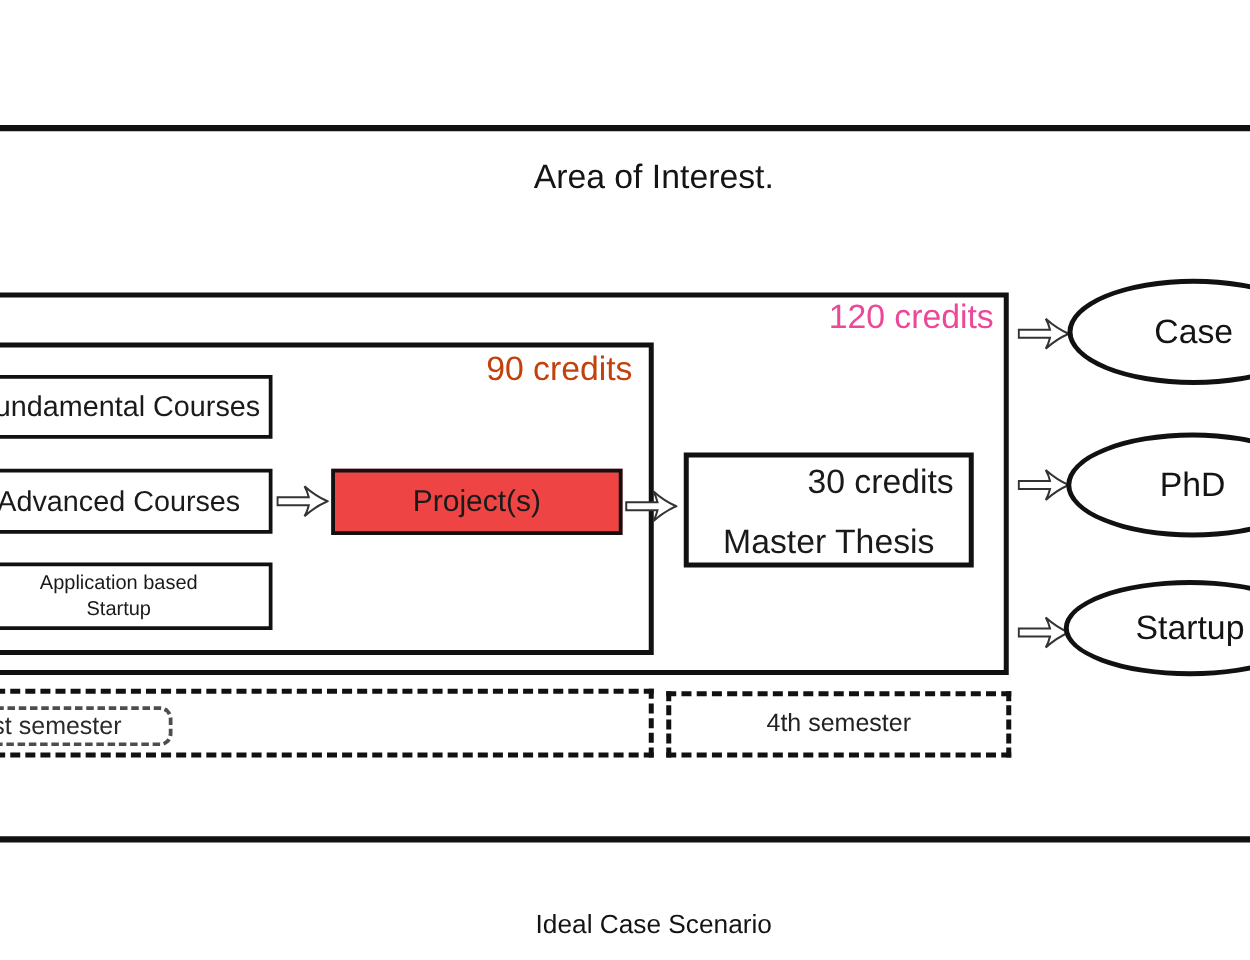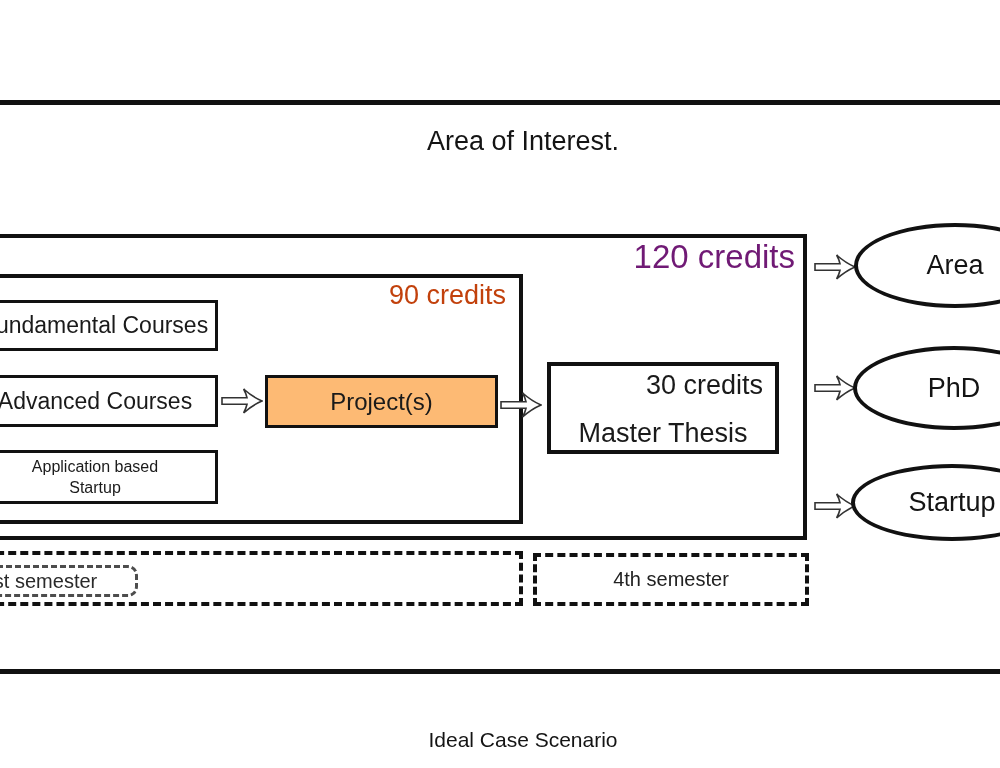--- a/index.html
+++ b/index.html
@@ -24,37 +24,37 @@
   .rule{left:0;width:1000px;height:5px;background:var(--ink);}
   #rule-top{top:96px;}
   #rule-bottom{top:665px;}
 
   #title{top:122px;left:23px;width:1000px;text-align:center;font-size:27px;color:#141414;}
   #caption{top:724px;left:23px;width:1000px;text-align:center;font-size:21px;color:#141414;}
 
   .solid-box{border:4px solid var(--ink);background:transparent;}
 
   #outer-box{left:-28px;top:230px;width:835px;height:306px;}
-  #credits-120{top:234px;right:205px;font-size:33px;text-align:right;color:#701a75;}
+  #credits-120{top:234px;right:205px;font-size:27px;text-align:right;color:#ec4899;}
 
   #inner-box{left:-28px;top:270px;width:551px;height:250px;}
   #credits-90{top:276px;right:494px;font-size:27px;text-align:right;color:#c2410c;}
 
   .course-box{
     left:-28px;width:246px;border:3px solid var(--ink);
     display:flex;align-items:center;justify-content:center;
     font-size:23px;text-align:center;background:#fff;
   }
   #box-fundamental{top:296px;height:51px;}
   #box-advanced{top:371px;height:52px;}
   #box-application{top:446px;height:54px;flex-direction:column;font-size:16px;line-height:21px;}
 
   #box-project{
     left:265px;top:371px;width:233px;height:53px;border:3px solid var(--ink);
-    display:flex;align-items:center;justify-content:center;font-size:24px;background:#fdba74;
+    display:flex;align-items:center;justify-content:center;font-size:24px;background:#ef4444;
   }
 
   #box-thesis{
     left:547px;top:358px;width:232px;height:92px;border:4px solid var(--ink);
     background:#fff;padding-top:3px;
   }
   #box-thesis .thesis-credits{font-size:27px;text-align:right;padding-right:12px;line-height:33px;}
   #box-thesis .thesis-label{font-size:27px;text-align:center;line-height:33px;margin-top:15px;}
 
   .arrow{width:42px;height:28px;display:block;}
@@ -138,21 +138,21 @@
     <path d="M1 10.8 H26 C25.3 7.8 24.2 4.8 22.6 2 C28.4 7.2 35.4 11.6 41 14 C35.4 16.4 28.4 20.8 22.6 26 C24.2 23.2 25.3 20.2 26 17.2 H1 Z" fill="#ffffff" stroke="#333333" stroke-width="1.6"></path>
   </svg>
   <svg id="arrow-phd" class="abs arrow" viewBox="0 0 42 28">
     <path d="M1 10.8 H26 C25.3 7.8 24.2 4.8 22.6 2 C28.4 7.2 35.4 11.6 41 14 C35.4 16.4 28.4 20.8 22.6 26 C24.2 23.2 25.3 20.2 26 17.2 H1 Z" fill="#ffffff" stroke="#333333" stroke-width="1.6"></path>
   </svg>
   <svg id="arrow-startup" class="abs arrow" viewBox="0 0 42 28">
     <path d="M1 10.8 H26 C25.3 7.8 24.2 4.8 22.6 2 C28.4 7.2 35.4 11.6 41 14 C35.4 16.4 28.4 20.8 22.6 26 C24.2 23.2 25.3 20.2 26 17.2 H1 Z" fill="#ffffff" stroke="#333333" stroke-width="1.6"></path>
   </svg>
 
   <div id="ellipse-jobs" class="abs outcome">
-    <span>Area</span>
+    <span>Case</span>
   </div>
   <div id="ellipse-phd" class="abs outcome">
     <span>PhD</span>
   </div>
   <div id="ellipse-startup" class="abs outcome">
     <span>Startup</span>
   </div>
 
   <div id="semesters-left" class="abs sem-container"></div>
   <div id="semesters-right" class="abs sem-container">

